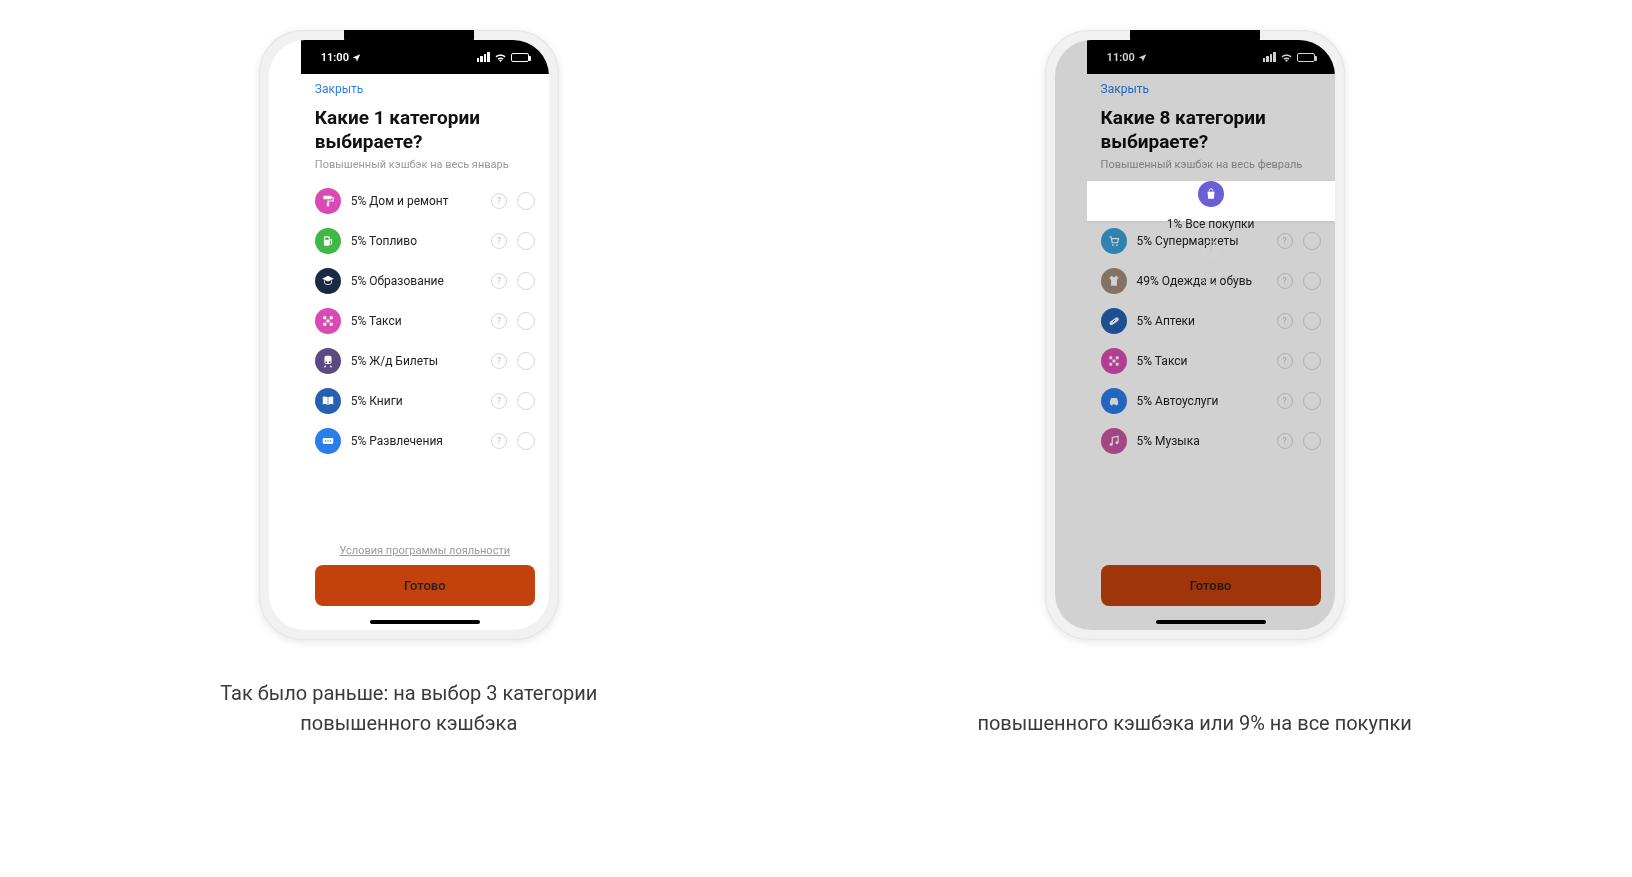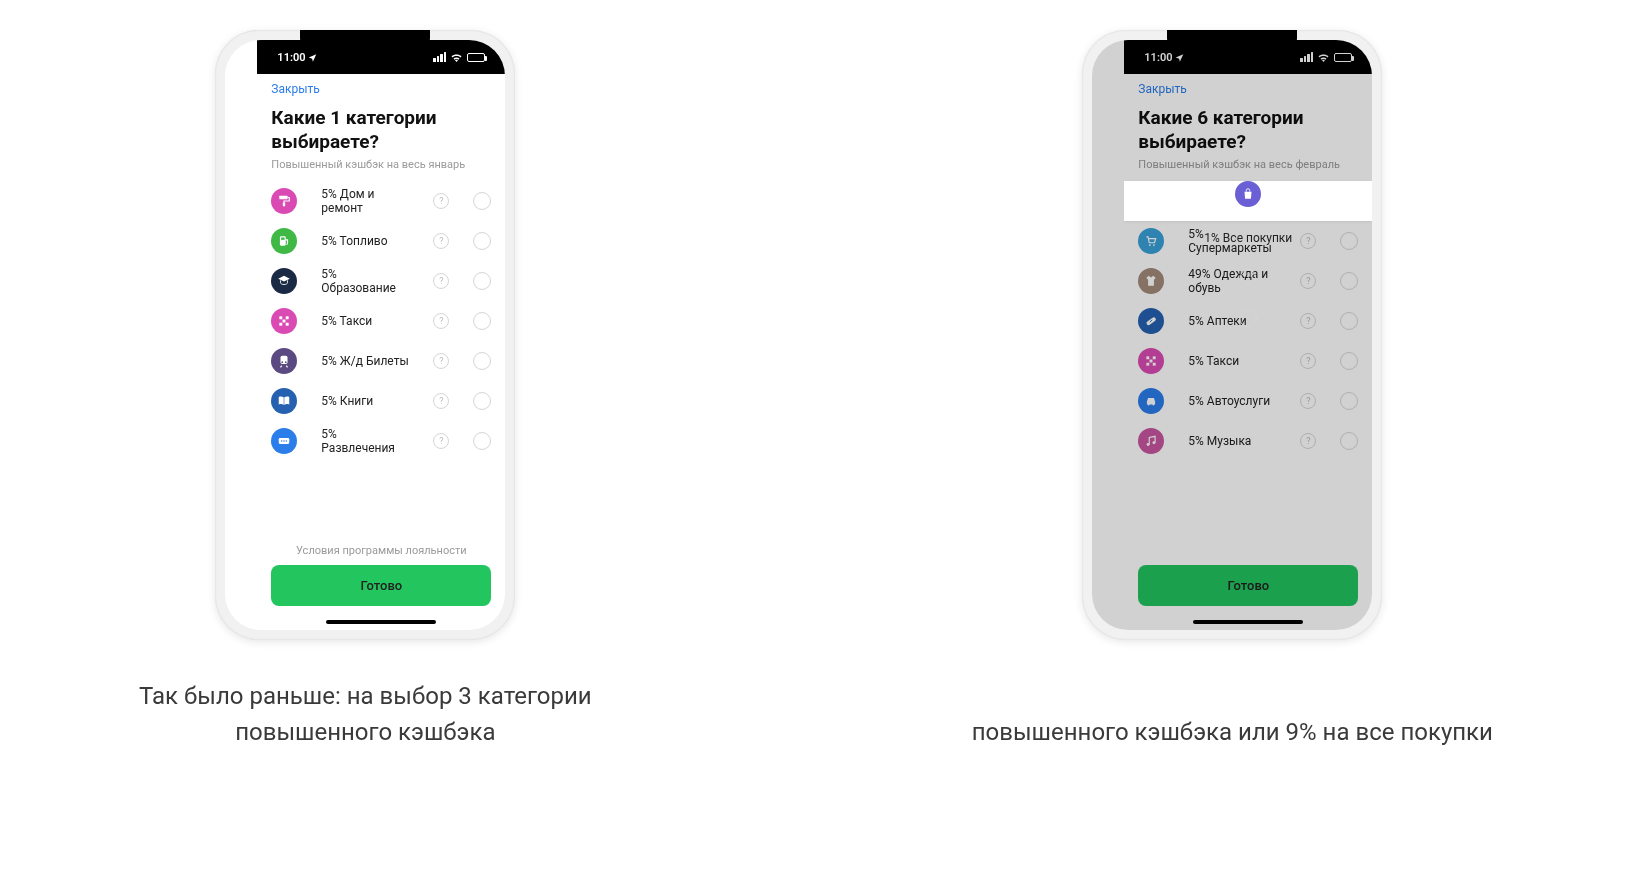--- a/index.html
+++ b/index.html
@@ -104,21 +104,21 @@
     margin-bottom: 10px;
   }
   .categories {
     display: flex;
     flex-direction: column;
   }
   .cat-row {
     display: flex;
     align-items: center;
     height: 40px;
-    gap: 24px;
+    gap: 10px;
     position: relative;
   }
   .cat-row.highlighted {
     background: #fff;
     margin: 0 -14px;
     padding: 0 14px;
     z-index: 10;
     box-shadow: 0 1px 3px rgba(0,0,0,0.08);
     flex-direction: column;
   }
@@ -153,43 +153,44 @@
     width: 18px;
     height: 18px;
     border: 1.5px solid #d6d6d6;
     border-radius: 50%;
     flex-shrink: 0;
   }
   .terms {
     text-align: center;
     font-size: 11px;
     color: #9a9a9a;
+    text-decoration: underline;
     margin-top: auto;
     padding: 14px 0 8px;
   }
   .terms.faded { opacity: 0; }
   .done-btn {
-    background: #22c55e;
+    background: #c2410c;
     border-radius: 8px;
     text-align: center;
     font-size: 13px;
     font-weight: 500;
     color: #222;
     padding: 13px 0;
     margin-bottom: 10px;
   }
   .home-indicator {
     width: 110px;
     height: 4px;
     background: #000;
     border-radius: 3px;
     margin: 4px auto 6px;
   }
   .caption {
-    font-size: 24px;
+    font-size: 20px;
     color: #3a3a3a;
     text-align: center;
     line-height: 1.5;
     margin-top: 38px;
     max-width: 560px;
   }
   .signal-bars { display: inline-flex; align-items: flex-end; gap: 1px; }
   .signal-bars span { width: 2.5px; background: #fff; border-radius: 0.5px; }
   .signal-bars span:nth-child(1){height:4px} .signal-bars span:nth-child(2){height:6px}
   .signal-bars span:nth-child(3){height:8px} .signal-bars span:nth-child(4){height:10px}
@@ -360,21 +361,21 @@
               <svg width="13" height="9" viewBox="0 0 24 18" fill="#fff">
                   <path d="M12 18l-3-3.5c1.7-1.5 4.3-1.5 6 0zM6 11c3.3-3 8.7-3 12 0l-2 2.3c-2.2-2-5.8-2-8 0zM2 6.5C7.5 1.5 16.5 1.5 22 6.5l-2 2.3C15.6 5 8.4 5 4 8.8z"></path>
                 </svg>
             </span>
             <span class="battery"><span class="battery-fill"></span></span>
           </div>
         </div>
         <div class="nav-header">Закрыть</div>
         <div class="content">
           <div class="title">
-            <span>Какие 6 категории</span><br><span>выбираете?</span>
+            <span>Какие 8 категории</span><br><span>выбираете?</span>
           </div>
           <div class="subtitle">Повышенный кэшбэк на весь февраль</div>
           <div class="categories" id="cats-right">
               <div class="cat-row highlighted">
                 <div class="cat-icon" style="background: rgb(107, 95, 214);">
                   <svg width="14" height="14" viewBox="0 0 24 24" fill="#fff">
                     <path d="M6 8h12l-1 12H7z"></path>
                     <path d="M9 8V6a3 3 0 0 1 6 0v2" fill="none" stroke="#fff" stroke-width="1.5"></path>
                   </svg>
                 </div>

